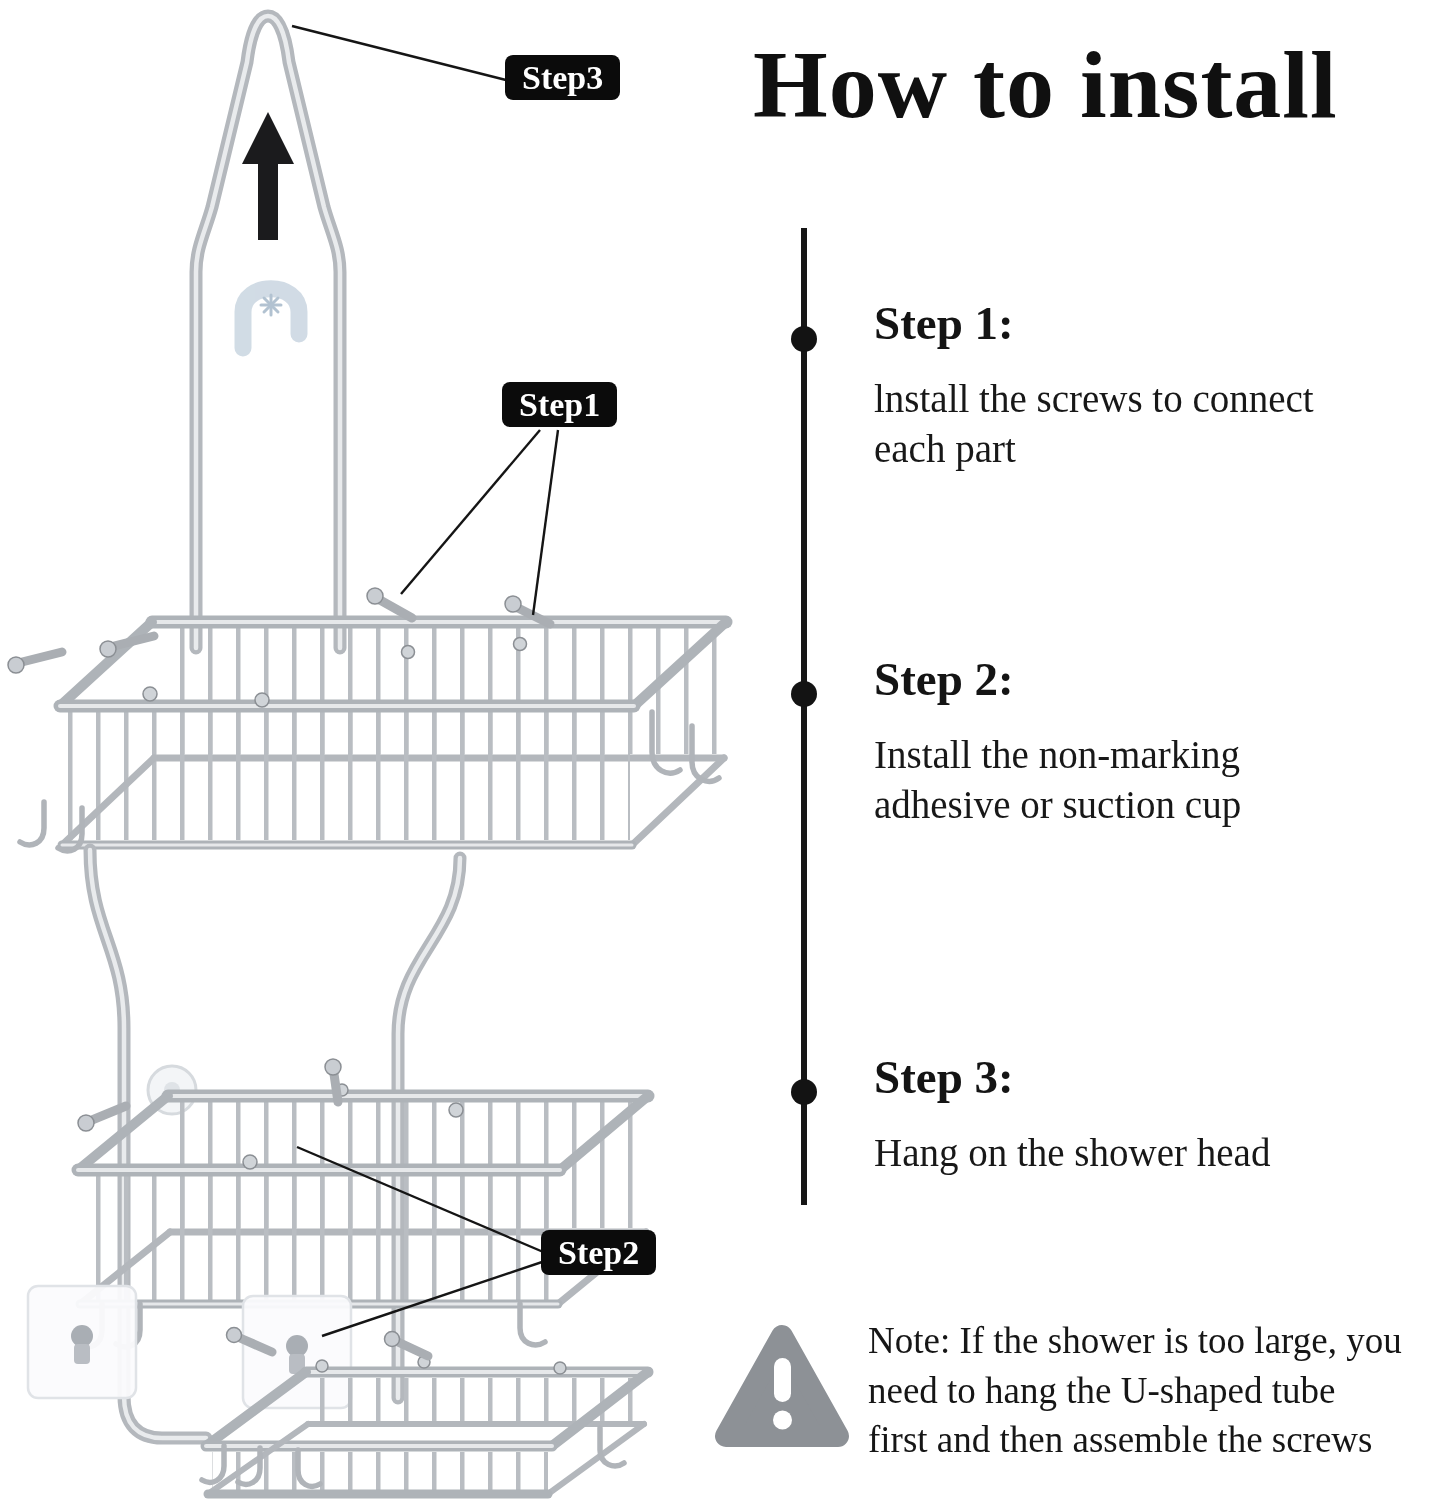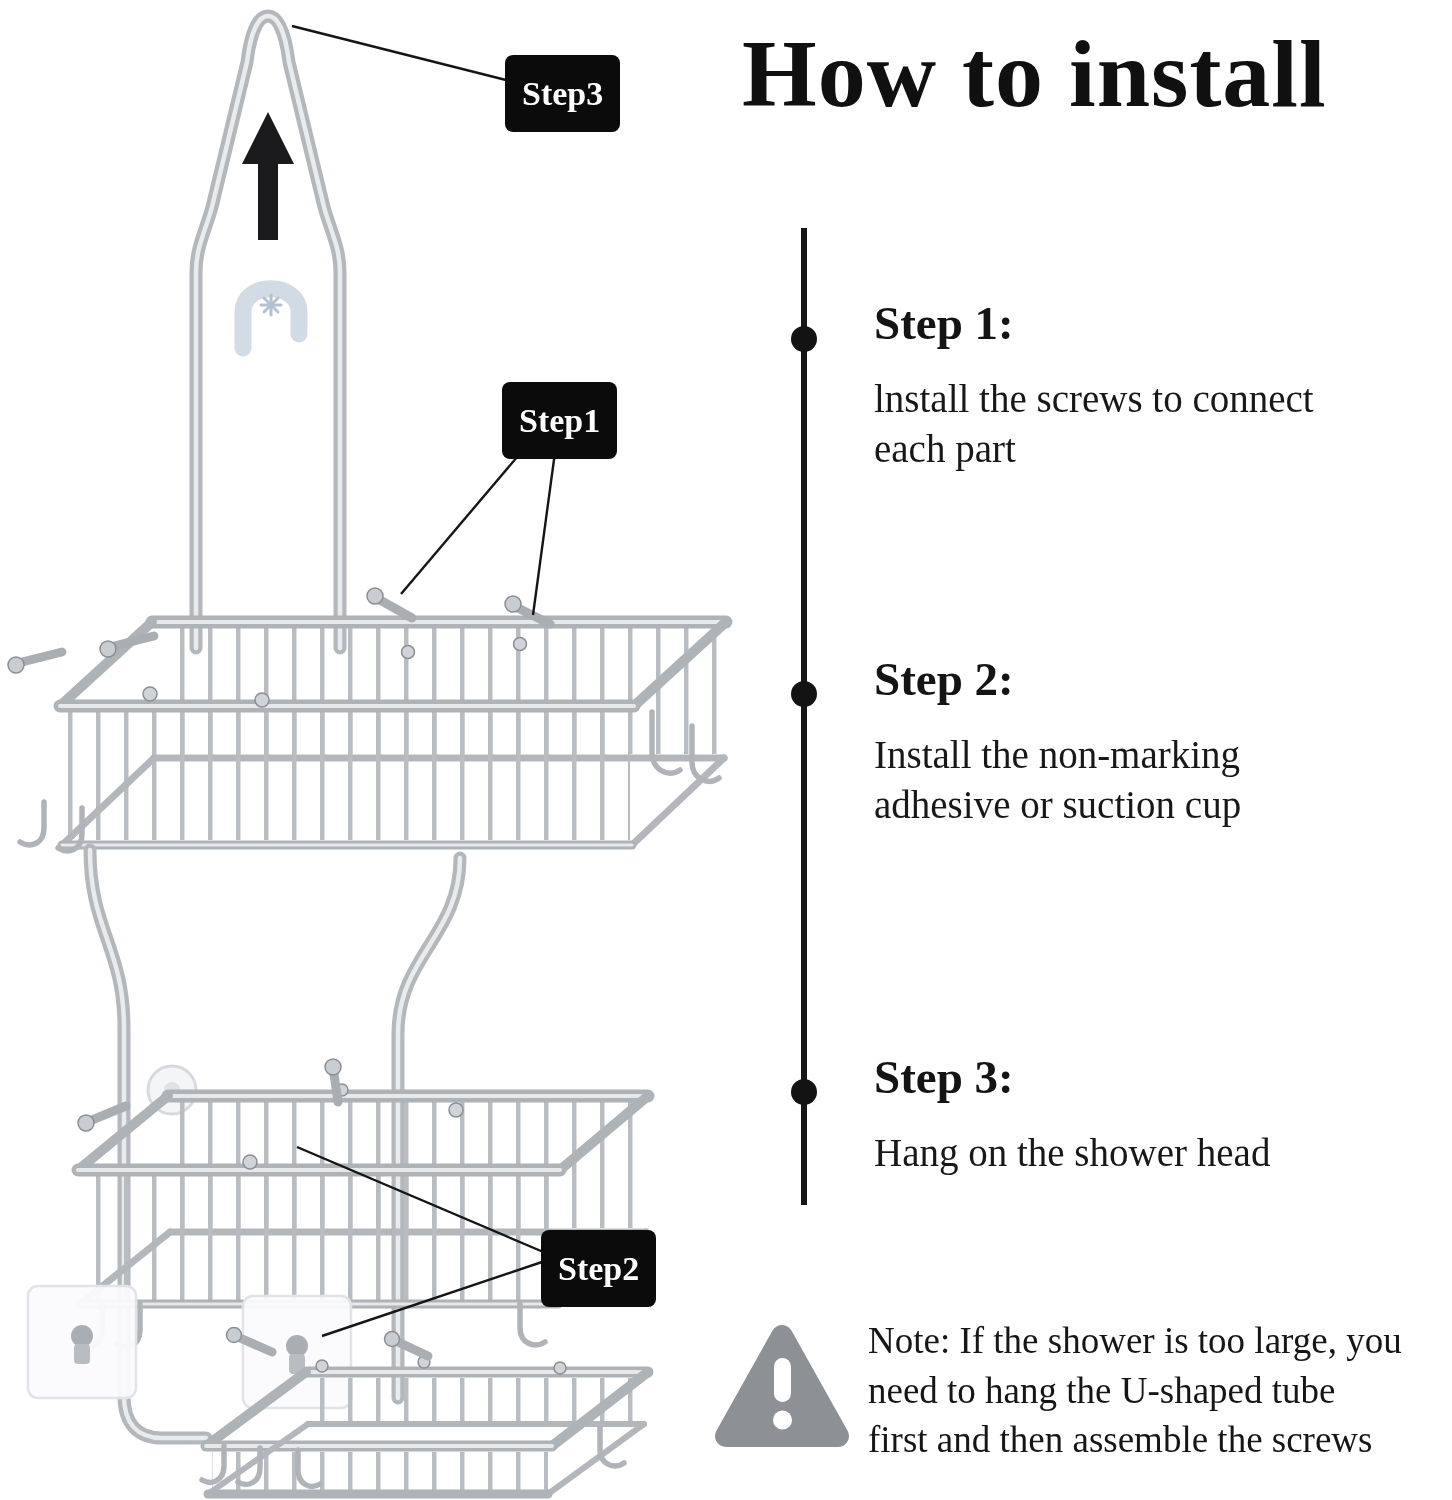--- a/index.html
+++ b/index.html
@@ -18,26 +18,26 @@
   .con6   {stroke:#b3b7bc;stroke-width:6;stroke-linecap:round;}
   .t12    {stroke:#b4b8bd;stroke-width:13;fill:none;stroke-linecap:round;}
   .t4h    {stroke:#e9ebed;stroke-width:4.5;fill:none;stroke-linecap:round;}
   .hook   {stroke:#b0b4b9;stroke-width:5.5;fill:none;stroke-linecap:round;}
   .pin-body{stroke:#aaaeb3;stroke-width:9;stroke-linecap:round;}
   .pin-head{fill:#c9cdd2;stroke:#8b8f94;stroke-width:1.5;}
   .ball   {fill:#d0d4d8;stroke:#8b8f94;stroke-width:1.5;}
   .ptr    {stroke:#151515;stroke-width:2.4;}
 
   .badge{position:absolute;background:#0b0b0b;color:#ffffff;font-weight:700;
-         font-size:34px;line-height:1.1;padding:20px 17px;border-radius:8px;}
+         font-size:34px;line-height:1.1;padding:4px 17px;border-radius:8px;}
   .badge-step3{left:505px;top:55px;}
   .badge-step1{left:502px;top:382px;}
   .badge-step2{left:541px;top:1230px;}
 
-  .title{position:absolute;left:742px;top:18px;margin:0;font-size:96px;font-weight:700;
+  .title{position:absolute;left:742px;top:18px;margin:11px;font-size:96px;font-weight:700;
          letter-spacing:1px;color:#101010;white-space:nowrap;}
 
   .timeline{position:absolute;left:801px;top:228px;width:6px;height:977px;background:#161616;}
   .dot{position:absolute;left:791px;width:26px;height:26px;border-radius:50%;background:#131313;}
   .dot1{top:326px;} .dot2{top:681px;} .dot3{top:1079px;}
 
   .step{position:absolute;left:874px;width:585px;}
   .step1{top:296px;} .step2{top:652px;} .step3{top:1050px;}
   .step-heading{font-size:47px;font-weight:700;color:#141414;margin:0;}
   .step-body{font-size:39px;line-height:1.28;margin:24px 0 0 0;white-space:pre-line;color:#181818;}

